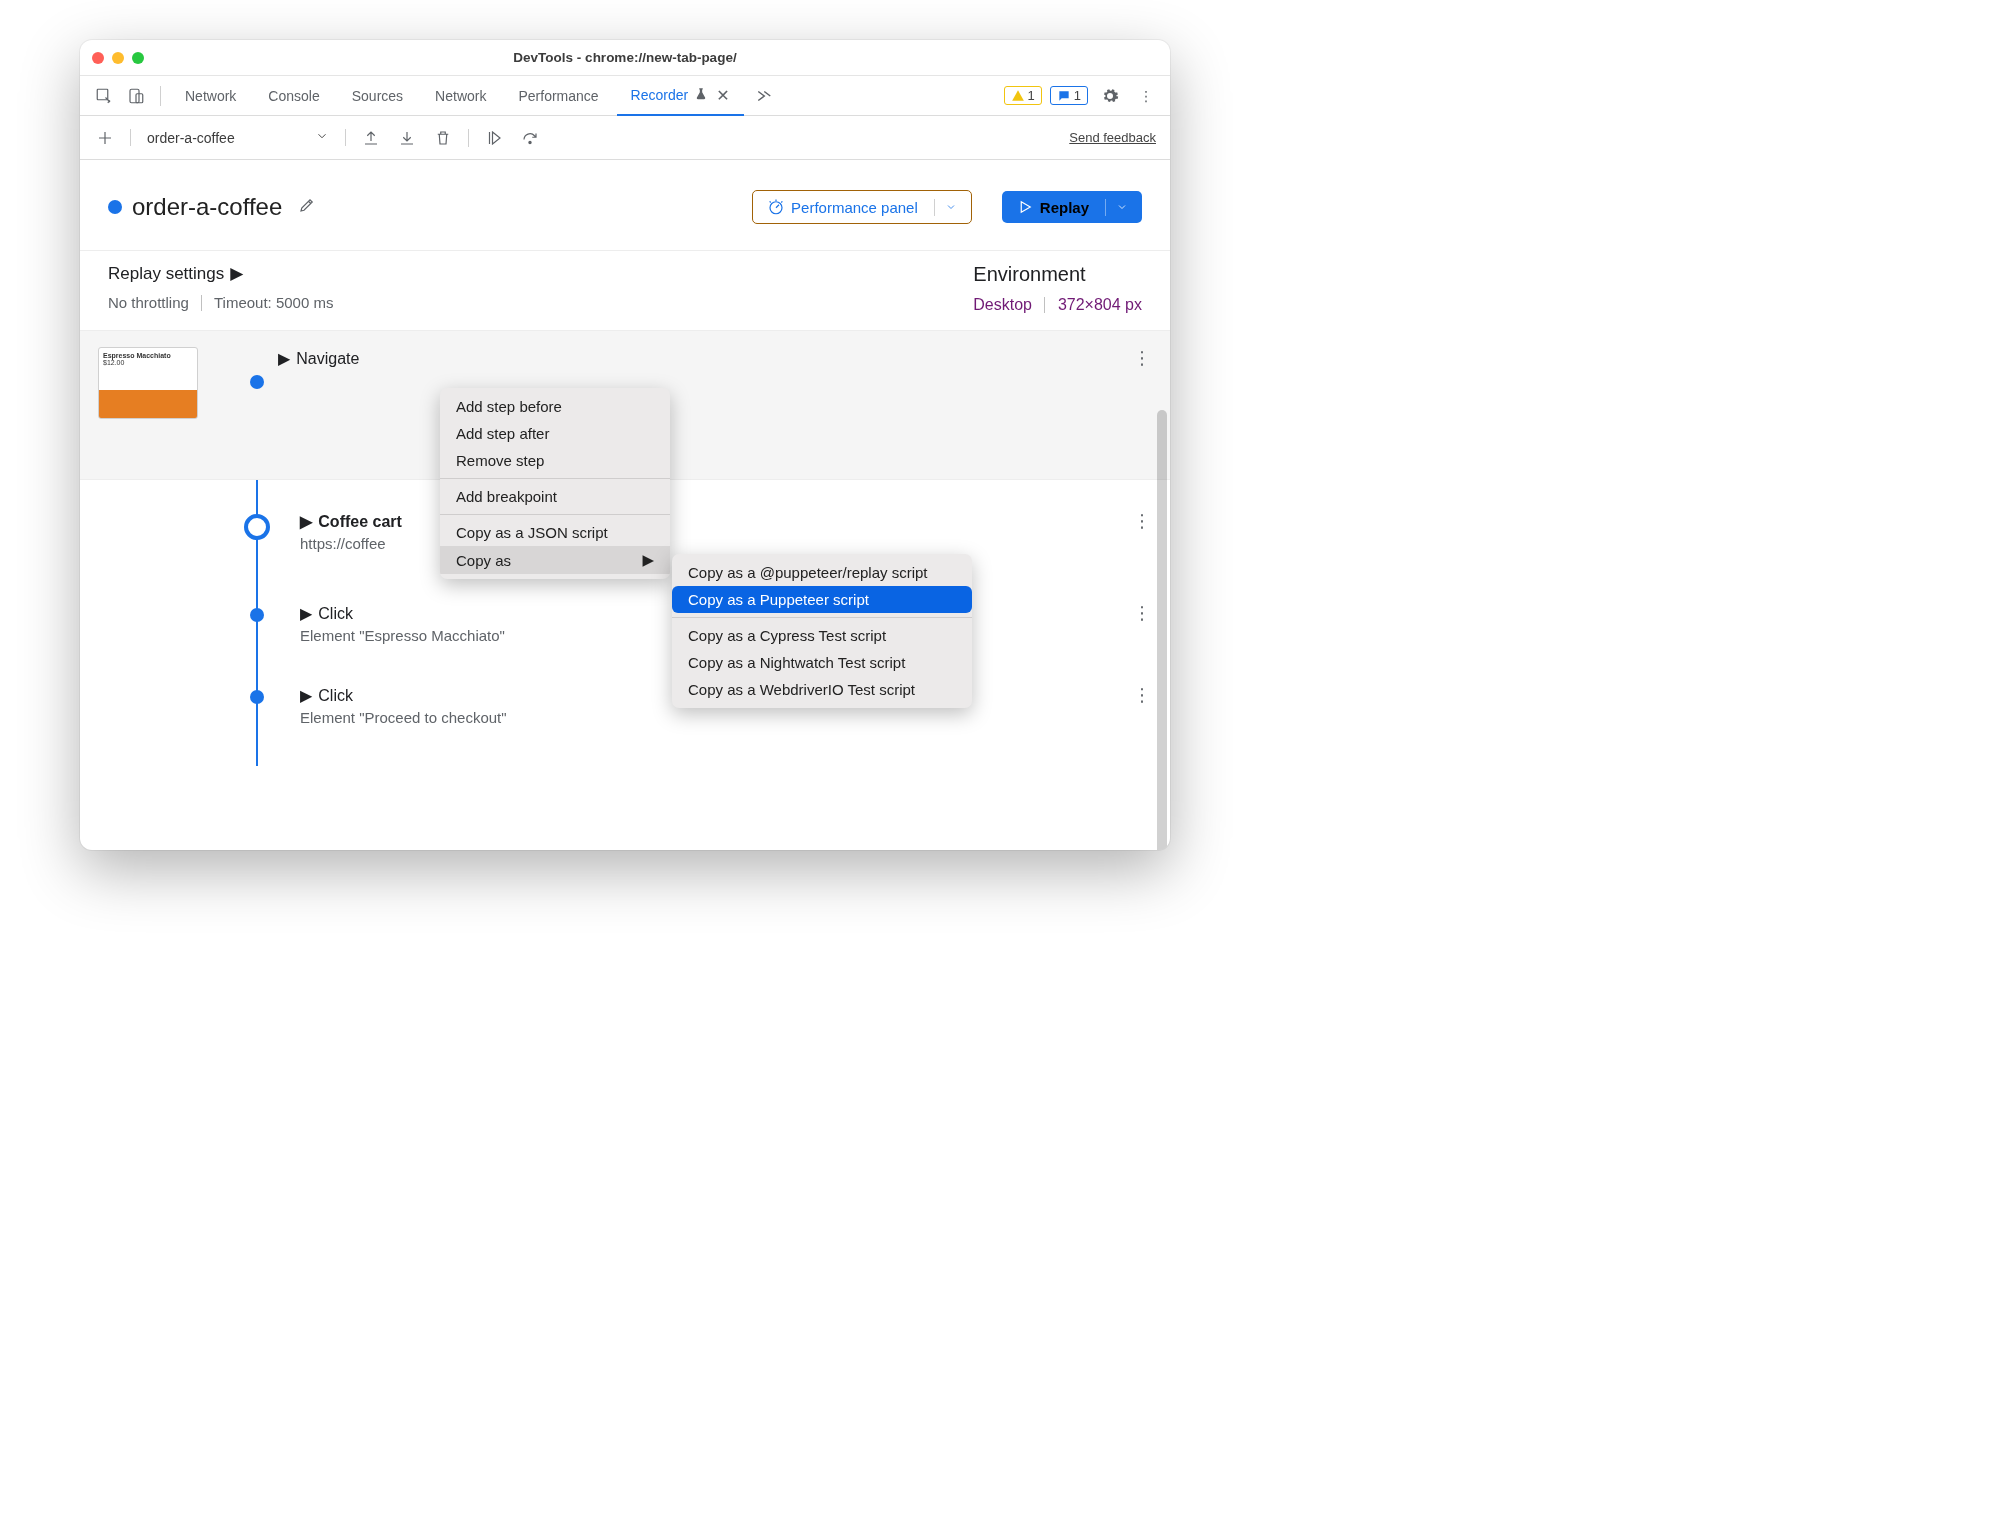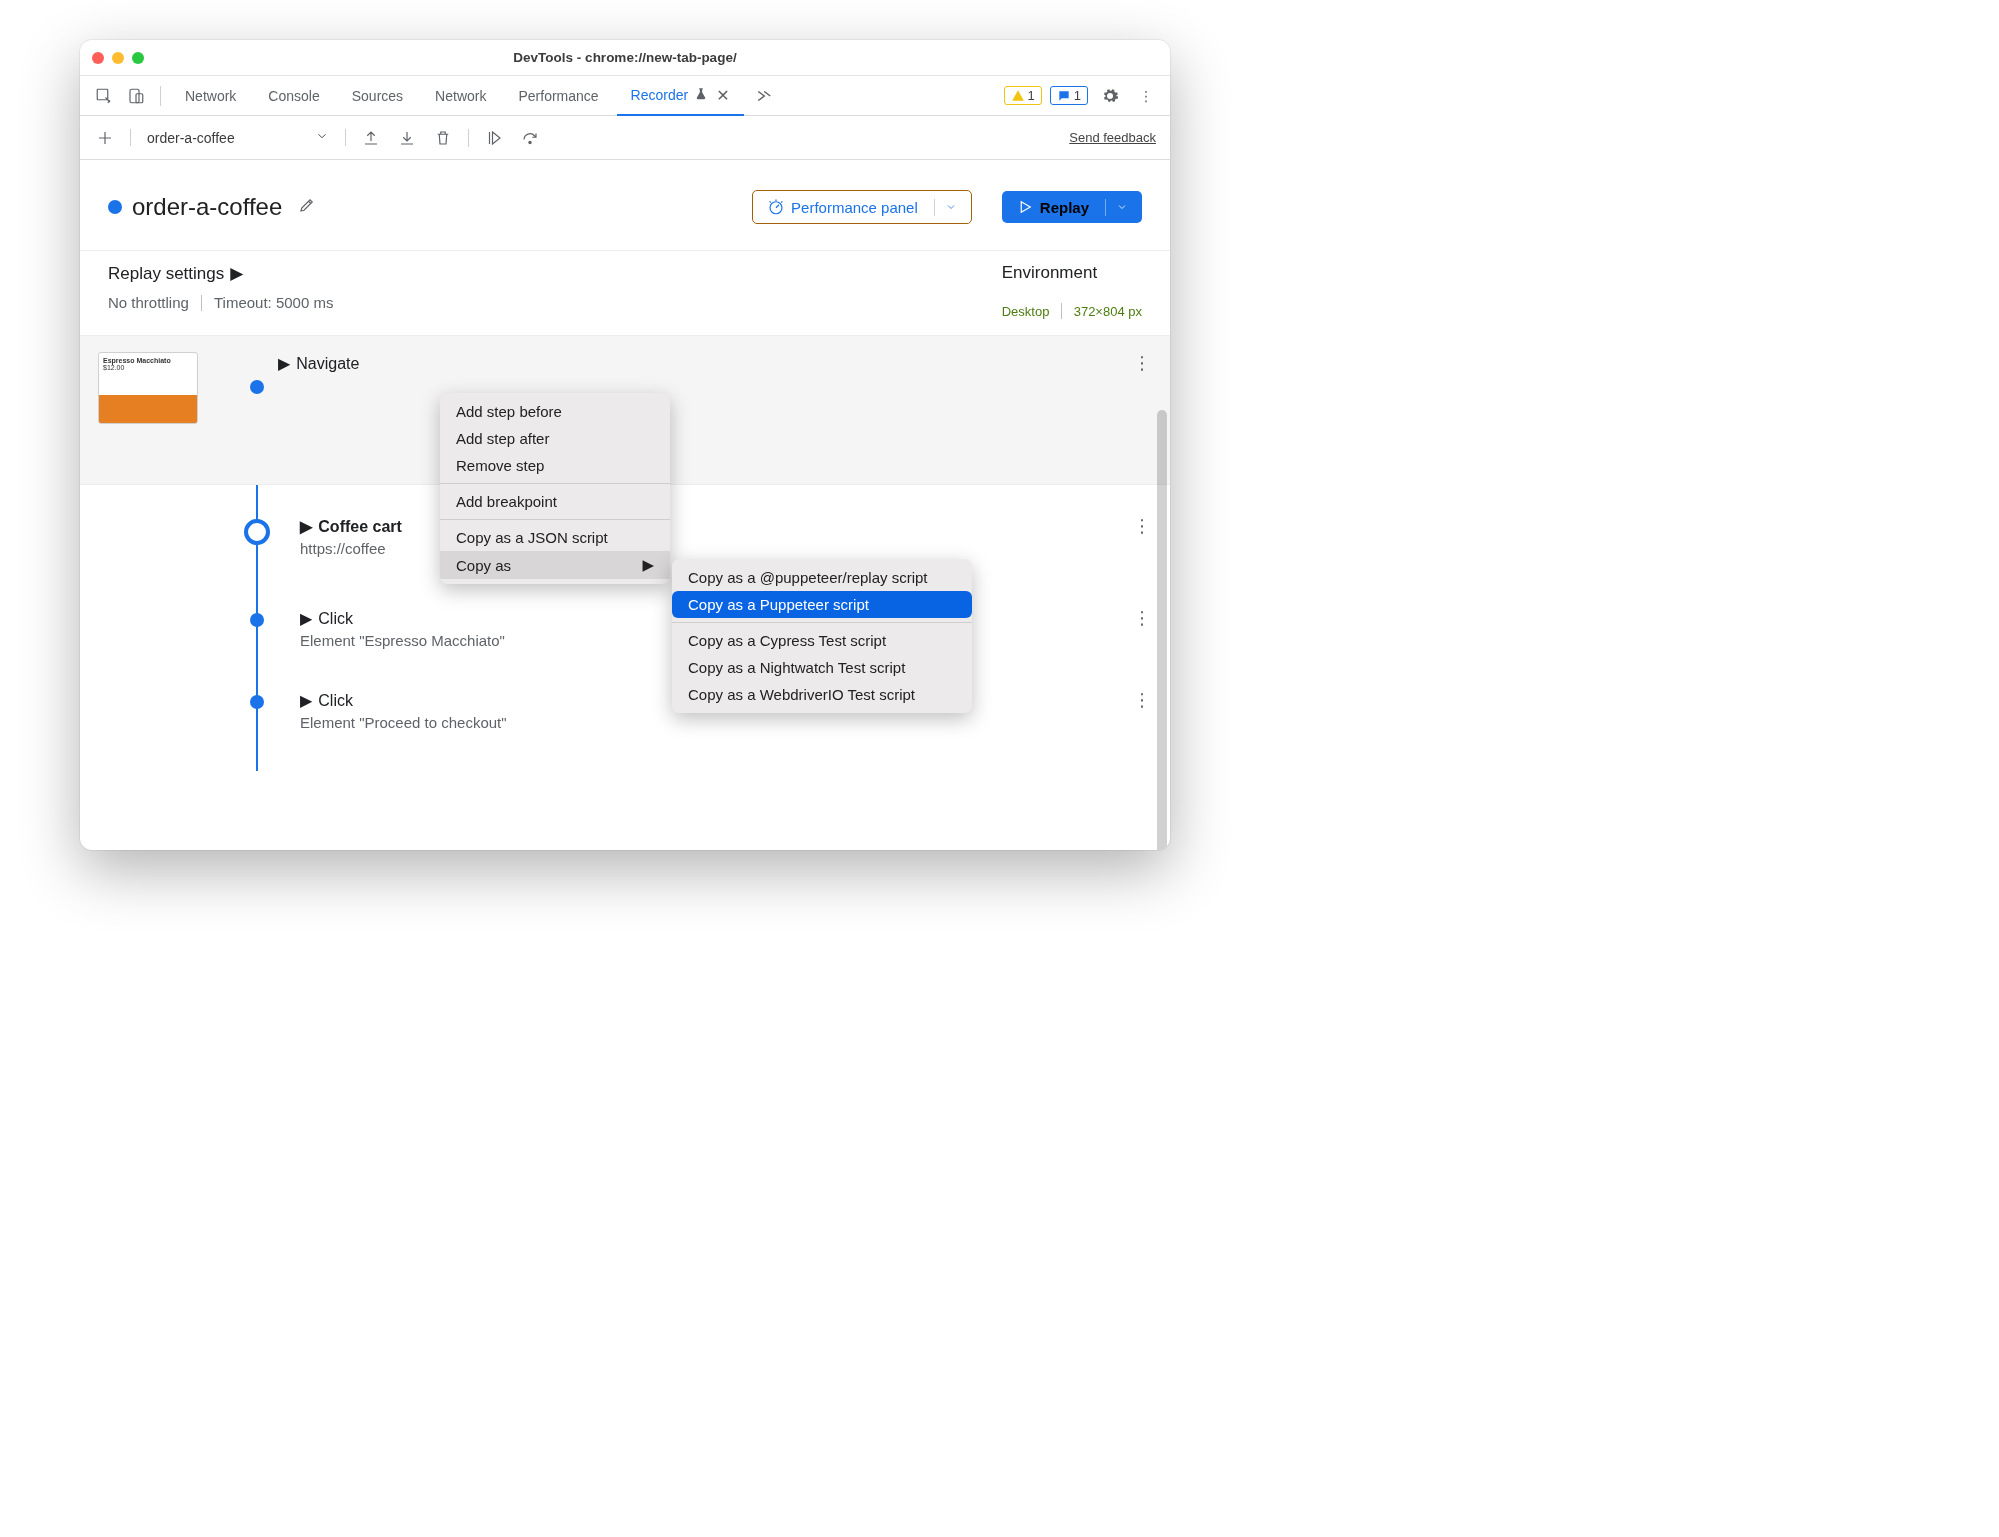--- a/index.html
+++ b/index.html
@@ -92,22 +92,22 @@
 .btn-primary .split{border-left:1px solid rgba(255,255,255,.4);margin-left:10px;padding-left:10px;}
 .settings-row{
   padding: 12px 28px 16px;
   display:flex; align-items:flex-start;
   font-size:15px; color:#202124;
 }
 .settings-left .hdr{display:flex;align-items:center;gap:6px;font-weight:500;font-size:17px;margin-bottom:10px;}
 .settings-left .sub{color:#5f6368;font-size:15px;}
 .settings-left .sub .vsep{display:inline-block;width:1px;height:16px;background:#c0c0c0;margin:0 8px;vertical-align:-3px;}
 .settings-right{margin-left:auto;text-align:left;}
-.settings-right .hdr{font-size:17px;font-weight:500;margin-bottom:20px;}
-.settings-right .sub{color:#4d7c0f;font-size:13px;}
+.settings-right .hdr{font-size:20px;font-weight:500;margin-bottom:10px;}
+.settings-right .sub{color:#701a75;font-size:16px;}
 .settings-right .sub .vsep{display:inline-block;width:1px;height:16px;background:#c0c0c0;margin:0 8px;vertical-align:-3px;}
 .steps{ position: relative; padding: 0 0 20px 0;}
 .timeline{
   position:absolute; left:176px; top:0; bottom:0; width:2px; background:#1a73e8;
 }
 .step{
   display:flex; align-items:flex-start;
   padding: 10px 20px 10px 10px;
   position:relative;
 }

